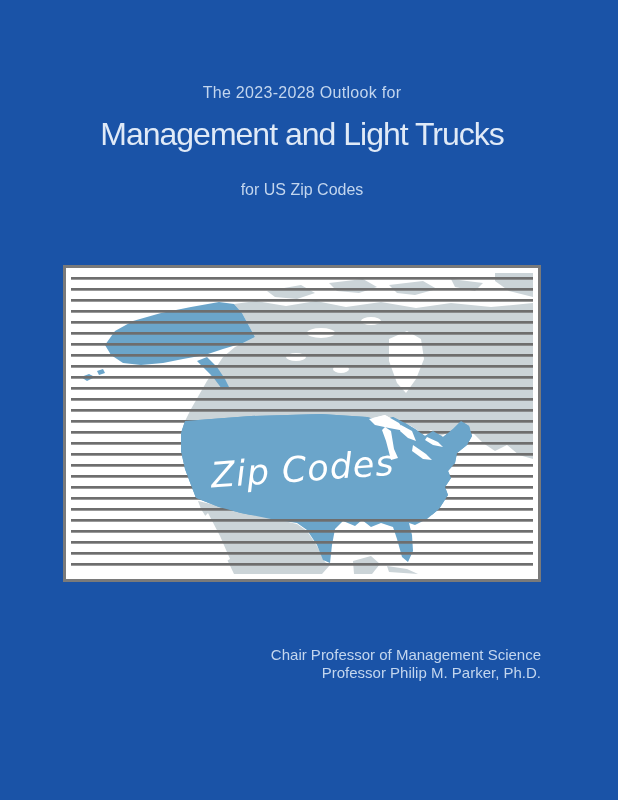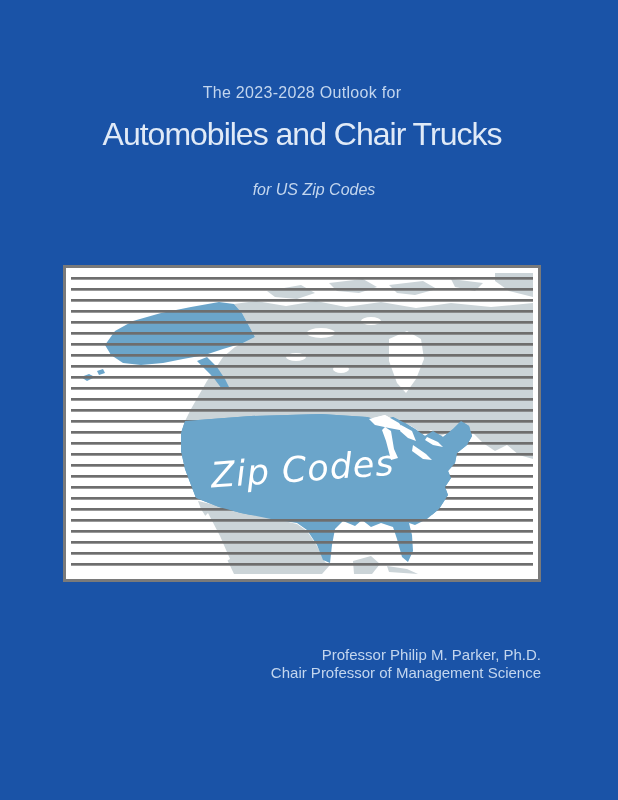--- a/index.html
+++ b/index.html
@@ -17,22 +17,22 @@
   .eyebrow{
     position:absolute;left:0;top:84px;width:100%;
     font-size:16px;letter-spacing:.3px;color:#c3d6ee;
   }
   .title{
     position:absolute;left:-40px;top:116px;width:558px;
     font-size:32px;font-weight:300;letter-spacing:-1px;color:#e0eaf7;
     white-space:nowrap;
   }
   .subtitle{
-    position:absolute;left:12px;top:181px;width:100%;
-    font-size:16px;color:#c3d6ee;font-style:italic;
+    position:absolute;left:0;top:181px;width:100%;
+    font-size:16px;color:#c3d6ee;
   }
   .map-frame{
     position:absolute;left:63px;top:265px;
     width:478px;height:317px;box-sizing:border-box;
     border:3px solid #7a7a7a;background:#ffffff;padding:5px;
   }
   .map-frame svg{display:block;}
   .credits{
     position:absolute;right:77px;top:646px;
     text-align:right;color:#c3d6ee;font-size:15px;line-height:18px;
@@ -43,21 +43,21 @@
     letter-spacing:1px;
   }
 </style>
 </head>
 <body>
 
 <div class="cover">
 
   <div class="headings">
     <div class="eyebrow">The 2023-2028 Outlook for</div>
-    <div class="title">Automobiles and Chair Trucks</div>
+    <div class="title">Management and Light Trucks</div>
     <div class="subtitle">for US Zip Codes</div>
   </div>
 
   <div class="map-frame">
     <svg width="462" height="301" viewBox="0 0 462 301">
       <defs>
         <pattern id="blinds" width="12" height="11" patternUnits="userSpaceOnUse">
           <rect x="0" y="4" width="12" height="2.7" fill="#6e6e6e"></rect>
         </pattern>
         <clipPath id="clip-top">
@@ -105,17 +105,17 @@
         <g fill="#ffffff">
           <use href="#greatlakes"></use>
         </g>
       </g>
 
       <text class="map-label-text" x="232" y="208" font-size="35" fill="#ffffff" text-anchor="middle" transform="rotate(-4 232 200)">Zip Codes</text>
     </svg>
   </div>
 
   <div class="credits">
+    <div>Chair Professor of Management Science</div>
     <div>Professor Philip M. Parker, Ph.D.</div>
-    <div>Chair Professor of Management Science</div>
   </div>
 
 </div>
 
 </body></html>

